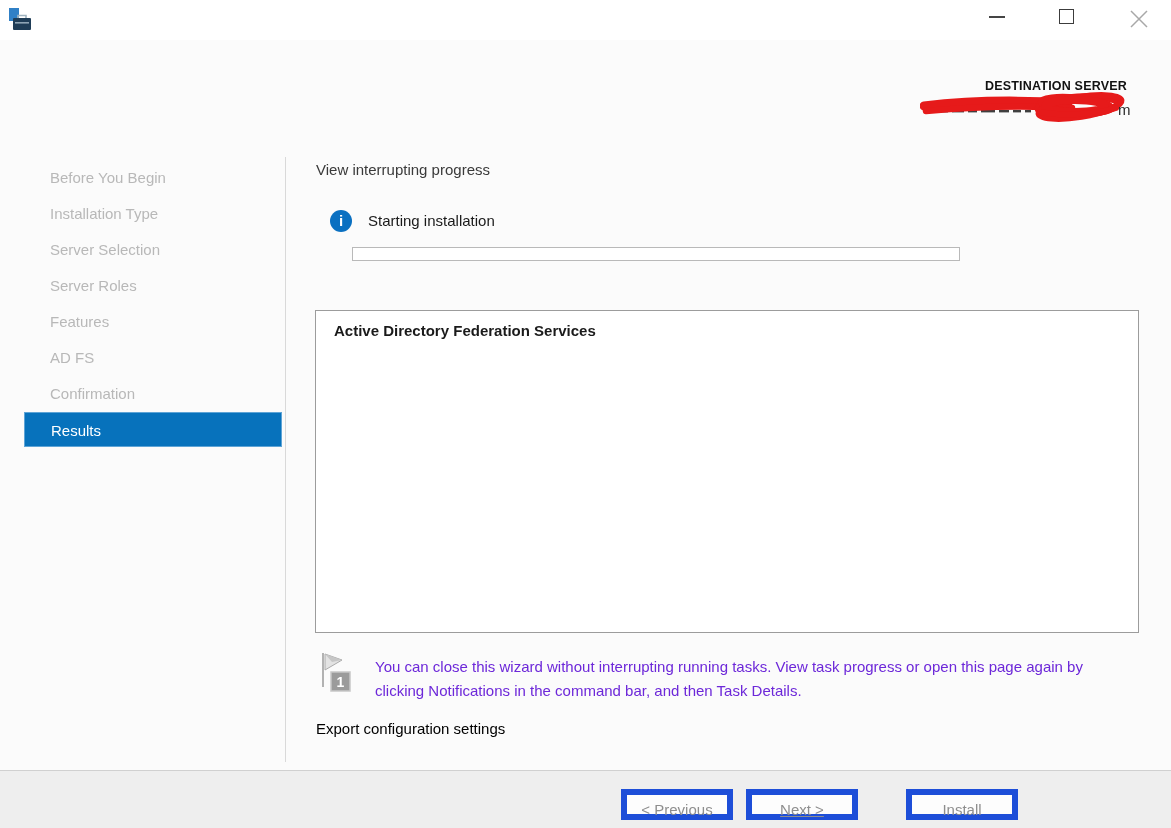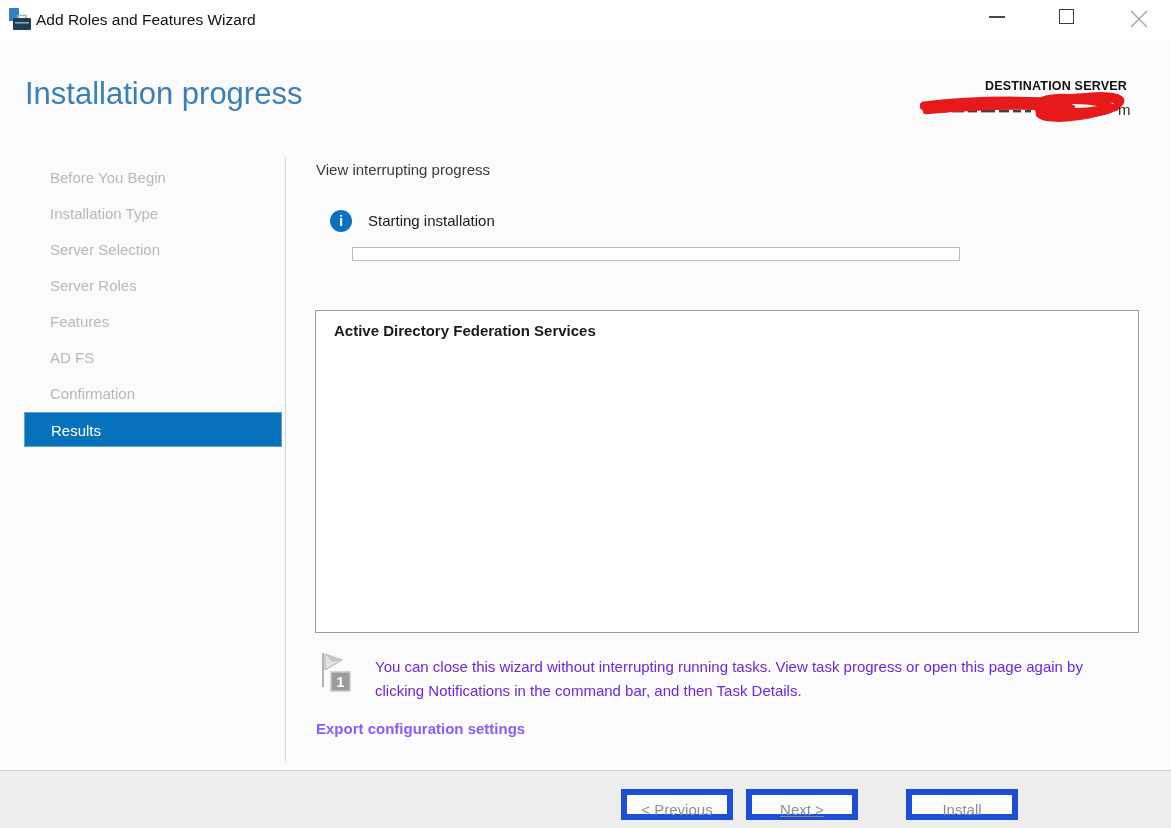--- a/index.html
+++ b/index.html
@@ -31,21 +31,21 @@
   .section-title{position:absolute;left:316px;top:161px;font-size:15px;color:#3a3a3a;}
   .info-icon{position:absolute;left:330px;top:210px;width:22px;height:22px;border-radius:50%;
     background:#0a70c1;color:#fff;text-align:center;line-height:22px;font-size:15px;font-weight:700;}
   .status-text{position:absolute;left:368px;top:212px;font-size:15px;color:#1a1a1a;}
   .progress{position:absolute;left:352px;top:247px;width:606px;height:12px;background:#ffffff;border:1px solid #b9b9b9;}
   .progress .fill{height:100%;background:#06b025;width:0;}
   .detail-box{position:absolute;left:315px;top:310px;width:822px;height:321px;background:#ffffff;border:1px solid #9c9c9c;}
   .detail-box .box-title{padding:11px 0 0 18px;font-size:15px;font-weight:700;color:#1a1a1a;}
   .flag-icon{position:absolute;left:318px;top:651px;width:34px;height:44px;}
   .note-text{position:absolute;left:375px;top:655px;width:742px;font-size:15px;line-height:24px;color:#6d28d9;}
-  .export-link{position:absolute;left:316px;top:720px;font-size:15px;color:#8b5cf6;cursor:pointer;font-weight:bold;}
+  .export-link{position:absolute;left:316px;top:720px;font-size:15px;color:#000000;cursor:pointer;}
   
   .footer{position:absolute;left:0;top:770px;width:1171px;height:58px;background:#eeeeee;border-top:1px solid #d0d0d0;}
   .wbtn{position:absolute;top:18px;height:31px;box-sizing:border-box;border:6px solid #1d4ed8;background:#fdfdfd;
     font-size:15px;text-align:center;line-height:29px;}
   .wbtn.disabled{color:#8e8e8e;}
   .wbtn.enabled{color:#2b2b2b;}
   #btn-prev{left:621px;width:112px;}
   #btn-next{left:746px;width:112px;text-decoration:underline;}
   #btn-install{left:906px;width:112px;}
   #btn-cancel{left:1031px;width:112px;margin-top:42px;}
@@ -57,35 +57,33 @@
 
   <div class="titlebar">
     <span class="app-icon">
       <svg width="24" height="24" viewBox="0 0 24 24">
         <rect x="1" y="0" width="10" height="13" fill="#3080c6"></rect>
         <rect x="5" y="10" width="18" height="12" rx="1" fill="#1f3d57"></rect>
         <path d="M10,10 v-2.5 h8 v2.5" fill="none" stroke="#9fb3c0" stroke-width="1.6"></path>
         <rect x="7" y="14" width="14" height="1.6" fill="#8fa5b5"></rect>
       </svg>
     </span>
-    <span class="win-title">Add Roles and Features Wizard</span>
     <div class="btn-min">
         <span class="dash"></span>
       </div>
     <div class="btn-max">
         <span class="square"></span>
       </div>
     <div class="btn-close">
       <svg style="position:absolute;left:15px;top:9px;" width="20" height="20" viewBox="0 0 20 20">
         <path d="M2,2 L18,18 M18,2 L2,18" stroke="#a8a8a8" stroke-width="1.5"></path>
       </svg>
     </div>
   </div>
 
-  <div class="page-title">Installation progress</div>
   <div class="dest-block">
     <div class="dest-label">DESTINATION SERVER</div>
   </div>
   <div class="server-redacted">
     <svg width="215" height="35" viewBox="0 0 215 35">
 
       <g fill="#3f3f3f">
         <rect x="6" y="20" width="10" height="2.4"></rect>
           <rect x="20" y="20" width="8" height="2.4"></rect>
         <rect x="32" y="20" width="12" height="2.4"></rect>

